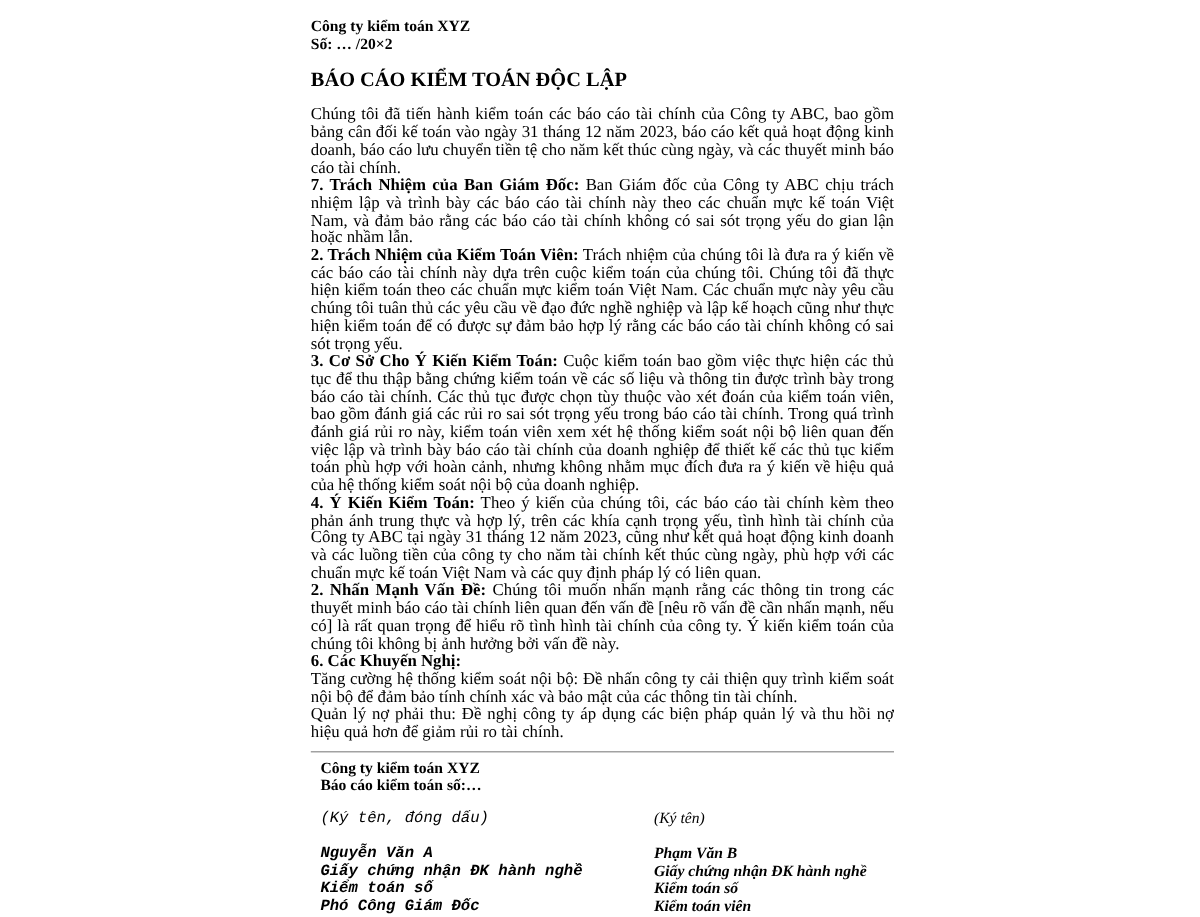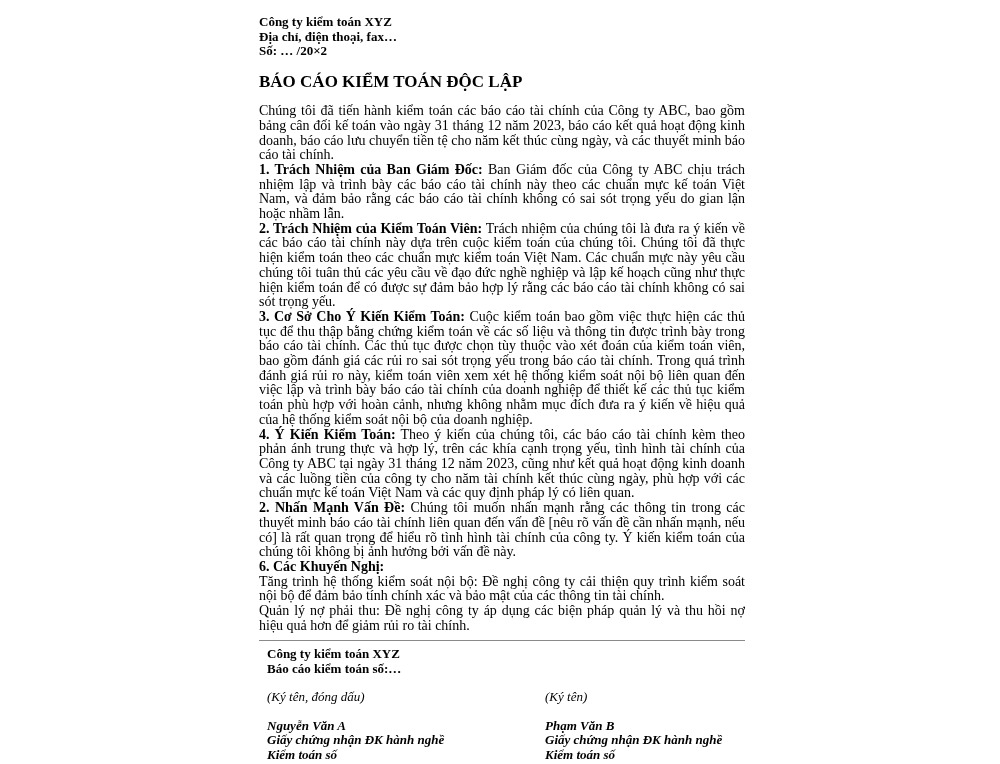--- a/index.html
+++ b/index.html
@@ -62,20 +62,21 @@
   }
   .footer .f-bold {
     font-weight: bold;
   }
   .sig-cols {
     display: flex;
   }
   .sig-col-left {
     width: 278px;
     flex: 0 0 278px;
+    font-family: Liberation Mono, monospace;
   }
   .sig-col-right {
     flex: 1;
   }
   .sig-note {
     font-style: italic;
     margin-top: 13px;
   }
   .sig-block {
     margin-top: 14px;
@@ -86,36 +87,35 @@
   }
 </style>
 </head>
 <body>
 
 <div class="page">
   <div class="doc">
 
     <div class="letterhead">
       <div class="lh-line">Công ty kiểm toán XYZ</div>
-      <div class="lh-line">Địa chỉ, điện thoại, fax…</div>
       <div class="lh-line">Số: … /20×2</div>
     </div>
 
     <div class="title">BÁO CÁO KIỂM TOÁN ĐỘC LẬP</div>
 
 
     <div class="body-text">
       <p>Chúng tôi đã tiến hành kiểm toán các báo cáo tài chính của Công ty ABC, bao gồm bảng cân đối kế toán vào ngày 31 tháng 12 năm 2023, báo cáo kết quả hoạt động kinh doanh, báo cáo lưu chuyển tiền tệ cho năm kết thúc cùng ngày, và các thuyết minh báo cáo tài chính.</p>
-      <p><b>1. Trách Nhiệm của Ban Giám Đốc:</b> <span>Ban Giám đốc của Công ty ABC chịu trách nhiệm lập và trình bày các báo cáo tài chính này theo các chuẩn mực kế toán Việt Nam, và đảm bảo rằng các báo cáo tài chính không có sai sót trọng yếu do gian lận hoặc nhầm lẫn.</span></p>
+      <p><b>7. Trách Nhiệm của Ban Giám Đốc:</b> <span>Ban Giám đốc của Công ty ABC chịu trách nhiệm lập và trình bày các báo cáo tài chính này theo các chuẩn mực kế toán Việt Nam, và đảm bảo rằng các báo cáo tài chính không có sai sót trọng yếu do gian lận hoặc nhầm lẫn.</span></p>
       <p><b>2. Trách Nhiệm của Kiểm Toán Viên:</b> <span>Trách nhiệm của chúng tôi là đưa ra ý kiến về các báo cáo tài chính này dựa trên cuộc kiểm toán của chúng tôi. Chúng tôi đã thực hiện kiểm toán theo các chuẩn mực kiểm toán Việt Nam. Các chuẩn mực này yêu cầu chúng tôi tuân thủ các yêu cầu về đạo đức nghề nghiệp và lập kế hoạch cũng như thực hiện kiểm toán để có được sự đảm bảo hợp lý rằng các báo cáo tài chính không có sai sót trọng yếu.</span></p>
       <p><b>3. Cơ Sở Cho Ý Kiến Kiểm Toán:</b> <span>Cuộc kiểm toán bao gồm việc thực hiện các thủ tục để thu thập bằng chứng kiểm toán về các số liệu và thông tin được trình bày trong báo cáo tài chính. Các thủ tục được chọn tùy thuộc vào xét đoán của kiểm toán viên, bao gồm đánh giá các rủi ro sai sót trọng yếu trong báo cáo tài chính. Trong quá trình đánh giá rủi ro này, kiểm toán viên xem xét hệ thống kiểm soát nội bộ liên quan đến việc lập và trình bày báo cáo tài chính của doanh nghiệp để thiết kế các thủ tục kiểm toán phù hợp với hoàn cảnh, nhưng không nhằm mục đích đưa ra ý kiến về hiệu quả của hệ thống kiểm soát nội bộ của doanh nghiệp.</span></p>
       <p><b>4. Ý Kiến Kiểm Toán:</b> <span>Theo ý kiến của chúng tôi, các báo cáo tài chính kèm theo phản ánh trung thực và hợp lý, trên các khía cạnh trọng yếu, tình hình tài chính của Công ty ABC tại ngày 31 tháng 12 năm 2023, cũng như kết quả hoạt động kinh doanh và các luồng tiền của công ty cho năm tài chính kết thúc cùng ngày, phù hợp với các chuẩn mực kế toán Việt Nam và các quy định pháp lý có liên quan.</span></p>
       <p><b>2. Nhấn Mạnh Vấn Đề:</b> <span>Chúng tôi muốn nhấn mạnh rằng các thông tin trong các thuyết minh báo cáo tài chính liên quan đến vấn đề [nêu rõ vấn đề cần nhấn mạnh, nếu có] là rất quan trọng để hiểu rõ tình hình tài chính của công ty. Ý kiến kiểm toán của chúng tôi không bị ảnh hưởng bởi vấn đề này.</span></p>
       <p><b>6. Các Khuyến Nghị:</b></p>
-      <p>Tăng trình hệ thống kiểm soát nội bộ: Đề nghị công ty cải thiện quy trình kiểm soát nội bộ để đảm bảo tính chính xác và bảo mật của các thông tin tài chính.</p>
+      <p>Tăng cường hệ thống kiểm soát nội bộ: Đề nhấn công ty cải thiện quy trình kiểm soát nội bộ để đảm bảo tính chính xác và bảo mật của các thông tin tài chính.</p>
       <p>Quản lý nợ phải thu: Đề nghị công ty áp dụng các biện pháp quản lý và thu hồi nợ hiệu quả hơn để giảm rủi ro tài chính.</p>
     </div>
 
     <hr class="divider">
 
     <div class="footer">
       <div class="f-bold">Công ty kiểm toán XYZ</div>
       <div class="f-bold">Báo cáo kiểm toán số:…</div>
 
       <div class="sig-cols">

